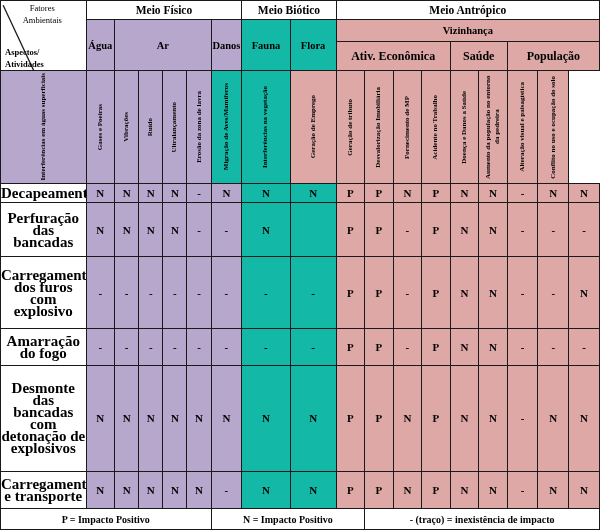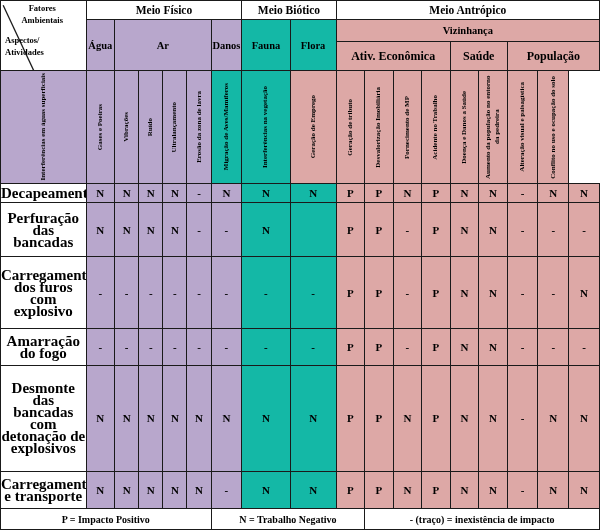--- a/index.html
+++ b/index.html
@@ -28,24 +28,24 @@
     width:78px;
   }
   .corner .diag{
     position:absolute;inset:0;
     pointer-events:none;
   }
   .corner .lbl-top{
     position:absolute;top:1px;left:0;right:2px;
     text-align:center;
     font-size:8.5px;line-height:12px;
-    font-weight:bold;
+    font-weight:normal;
   }
   .corner .lbl-bot{
-    position:absolute;bottom:12px;left:4px;
+    position:absolute;bottom:0;left:4px;
     text-align:left;
     font-size:8.5px;line-height:12px;
     font-weight:bold;
   }
   
   .g-white{background:#ffffff;border-radius:6px;}
   .fisico{background:#b8a7cc;}
   .biotico{background:#14b8a6;font-family:Liberation Serif, serif;}
   .antropico{background:#dda8a6;}
 
@@ -308,17 +308,17 @@
         <td class="cell antropico">N</td>
         <td class="cell antropico">P</td>
         <td class="cell antropico">N</td>
         <td class="cell antropico">N</td>
         <td class="cell antropico">-</td>
         <td class="cell antropico">N</td>
         <td class="cell antropico">N</td>
       </tr>
       <tr class="legend">
         <td colspan="6">P = Impacto Positivo</td>
-        <td colspan="4">N = Trabalho Negativo</td>
+        <td colspan="4">N = Impacto Positivo</td>
         <td colspan="8">- (traço) = inexistência de impacto</td>
       </tr>
     </tbody>
 </table>
 
 </body></html>

